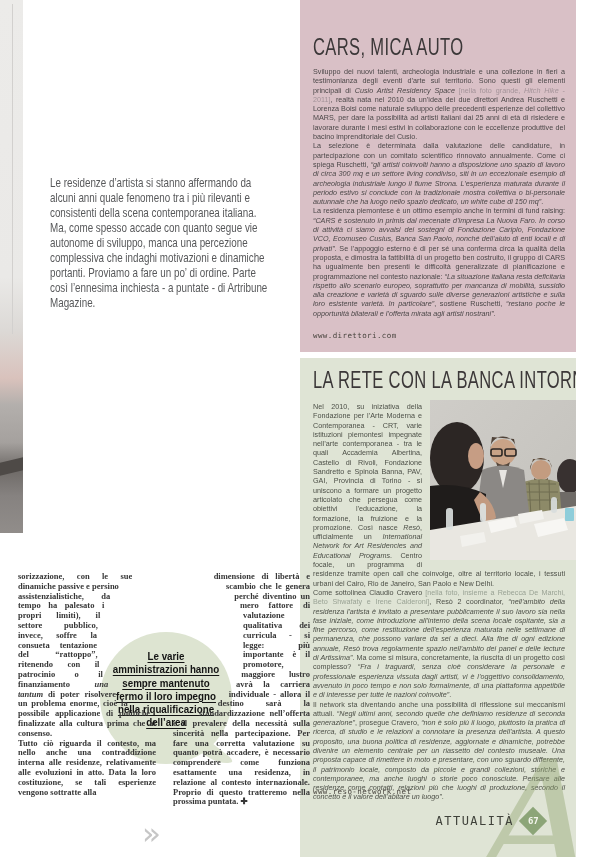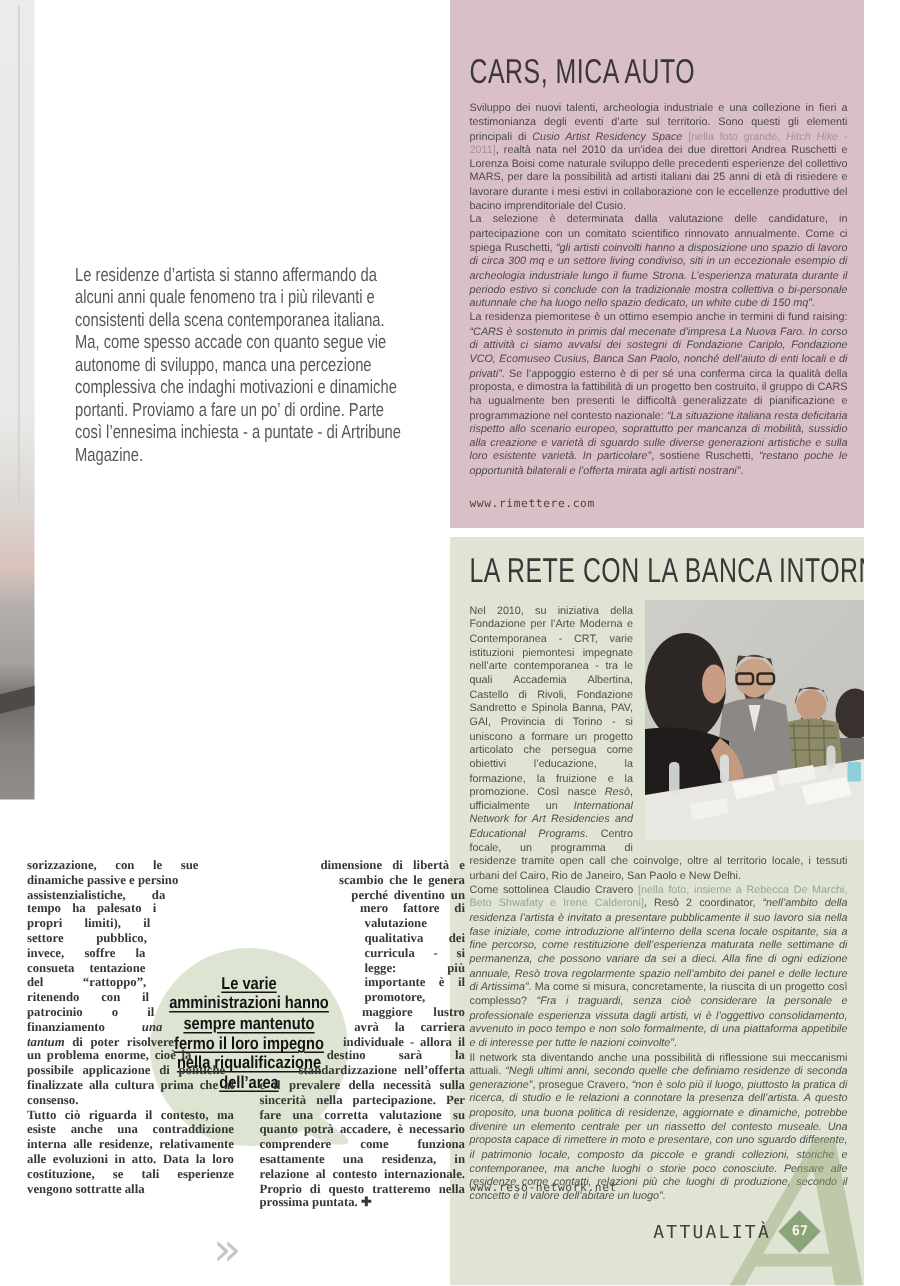--- a/index.html
+++ b/index.html
@@ -86,21 +86,21 @@
 
   <div class="intro">Le residenze d’artista si stanno affermando da alcuni anni quale fenomeno tra i più rilevanti e consistenti della scena contemporanea italiana. Ma, come spesso accade con quanto segue vie autonome di sviluppo, manca una percezione complessiva che indaghi motivazioni e dinamiche portanti. Proviamo a fare un po’ di ordine. Parte così l’ennesima inchiesta - a puntate -  di Artribune Magazine.</div>
 
   <section class="cars">
     <h1>CARS, MICA AUTO</h1>
     <div class="body pink-body">
         <p><span>Sviluppo dei nuovi talenti, archeologia industriale e una collezione in fieri a testimonianza degli eventi d’arte sul territorio. Sono questi gli elementi principali di </span><span class="em">Cusio Artist Residency Space</span><span class="cap"> [nella foto grande, </span><span class="em cap">Hitch Hike</span><span class="cap"> - 2011]</span><span>, realtà nata nel 2010 da un’idea dei due direttori Andrea Ruschetti e Lorenza Boisi come naturale sviluppo delle precedenti esperienze del collettivo MARS, per dare la possibilità ad artisti italiani dai 25 anni di età di risiedere e lavorare durante i mesi estivi in collaborazione con le eccellenze produttive del bacino imprenditoriale del Cusio.</span></p>
         <p><span>La selezione è determinata dalla valutazione delle candidature, in partecipazione con un comitato scientifico rinnovato annualmente. Come ci spiega Ruschetti, </span><span class="em">“gli artisti coinvolti hanno a disposizione uno spazio di lavoro di circa 300 mq e un settore living condiviso, siti in un eccezionale esempio di archeologia industriale lungo il fiume Strona. L’esperienza maturata durante il periodo estivo si conclude con la tradizionale mostra collettiva o bi-personale autunnale che ha luogo nello spazio dedicato, un white cube di 150 mq”</span><span>.</span></p>
         <p><span>La residenza piemontese è un ottimo esempio anche in termini di fund raising: </span><span class="em">“CARS è sostenuto in primis dal mecenate d’impresa La Nuova Faro. In corso di attività ci siamo avvalsi dei sostegni di Fondazione Cariplo, Fondazione VCO, Ecomuseo Cusius, Banca San Paolo, nonché dell’aiuto di enti locali e di privati”</span><span>. Se l’appoggio esterno è di per sé una conferma circa la qualità della proposta, e dimostra la fattibilità di un progetto ben costruito, il gruppo di CARS ha ugualmente ben presenti le difficoltà generalizzate di pianificazione e programmazione nel contesto nazionale: </span><span class="em">“La situazione italiana resta deficitaria rispetto allo scenario europeo, soprattutto per mancanza di mobilità, sussidio alla creazione e varietà di sguardo sulle diverse generazioni artistiche e sulla loro esistente varietà. In particolare”</span><span>, sostiene Ruschetti, </span><span class="em">“restano poche le opportunità bilaterali e l’offerta mirata agli artisti nostrani”</span><span>.</span></p>
       </div>
-    <div class="url url-cars">www.rimettere.com</div>
+    <div class="url url-cars">www.direttori.com</div>
   </section>
 
   <section class="rete">
     <div class="watermark">A</div>
     <h1>LA RETE CON LA BANCA INTORNO</h1>
     <div class="body rete-body">
       <div class="photo-float">
         <svg viewBox="0 0 146 160" xmlns="http://www.w3.org/2000/svg">
           <defs>
             <linearGradient id="bgw" x1="0" y1="0" x2="1" y2="1">
@@ -158,21 +158,21 @@
 
   <svg class="bubble" viewBox="0 0 140 140" xmlns="http://www.w3.org/2000/svg">
     <circle cx="66" cy="66" r="66" fill="#dde4d1"></circle>
     <path d="M106,106 C 122,120 134,126 132,130 C 124,134 106,127 94,114 Z" fill="#dde4d1"></path>
   </svg>
   <div class="bubble-text">Le varie amministrazioni hanno sempre mantenuto fermo il loro impegno nella riqualificazione dell’area</div>
 
   <div class="col col1">
     <div class="cut-r"></div>
   <p><span>sorizzazione, con le sue dinamiche passive e persino assistenzialistiche, da tempo ha palesato i propri limiti), il settore pubblico, invece, soffre la consueta tentazione del “rattoppo”, ritenendo con il patrocinio o il finanziamento </span><span class="em">una tantum</span><span> di poter risolvere un problema enorme, cioè la possibile applicazione di politiche finalizzate alla cultura prima che al consenso.</span></p>
-      <p><span>Tutto ciò riguarda il contesto, ma esiste anche una contraddizione interna alle residenze, relativamente alle evoluzioni in atto. Data la loro costituzione, se tali esperienze vengono sottratte alla</span></p>
+      <p><span>Tutto ciò riguarda il contesto, ma nello anche una contraddizione interna alle residenze, relativamente alle evoluzioni in atto. Data la loro costituzione, se tali esperienze vengono sottratte alla</span></p>
     </div>
   <div class="col col2">
     <div class="cut-l"></div>
   <p><span>dimensione di libertà e scambio che le genera perché diventino un mero fattore di valutazione qualitativa dei curricula - si legge: più importante è il promotore, maggiore lustro avrà la carriera individuale - allora il destino sarà la standardizzazione nell’offerta e il prevalere della necessità sulla sincerità nella partecipazione. Per fare una corretta valutazione su quanto potrà accadere, è necessario comprendere come funziona esattamente una residenza, in relazione al contesto internazionale. Proprio di questo tratteremo nella prossima puntata. ✚</span></p>
     </div>
 
   <div class="chevrons">»</div>
 
 </div>
 

